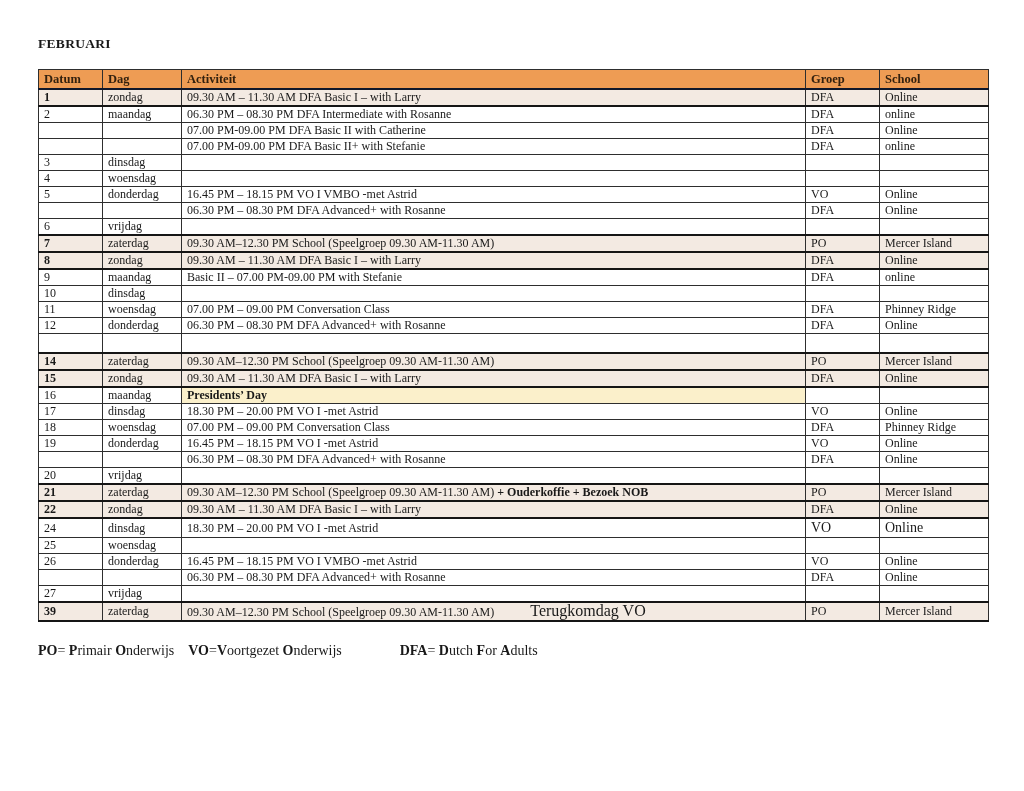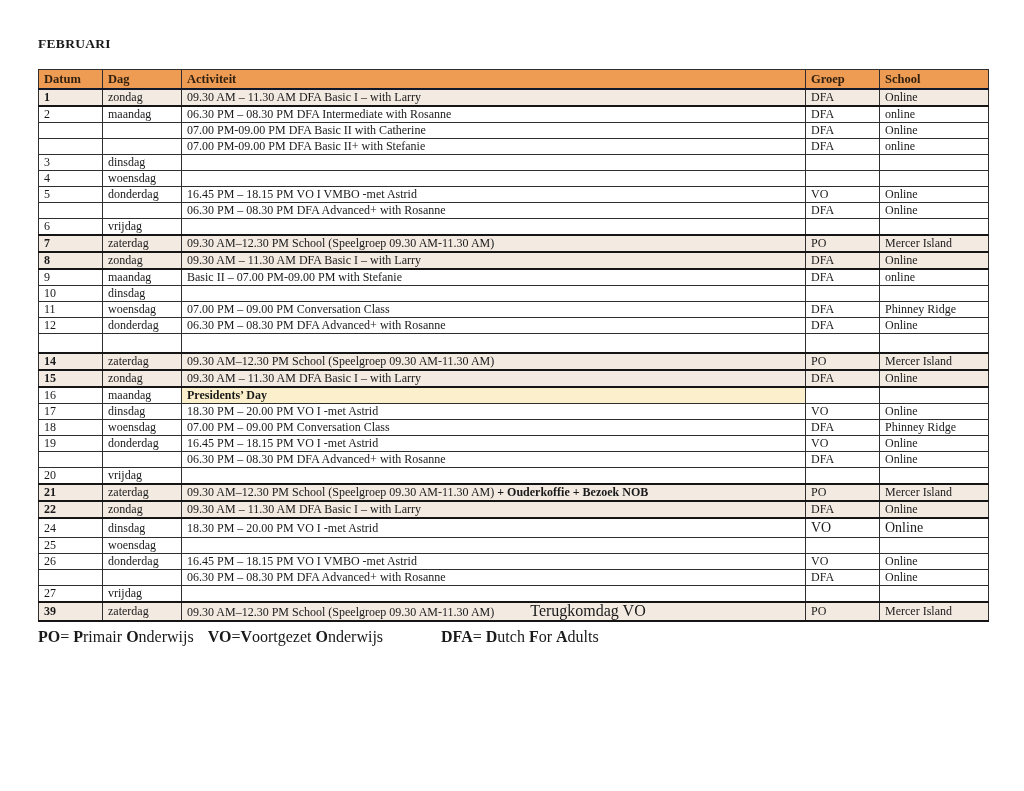--- a/index.html
+++ b/index.html
@@ -19,21 +19,21 @@
   th{background:var(--header-bg);color:var(--header-text);font-weight:bold;height:18px;line-height:18px;
      font-size:12.5px;border-bottom:2px solid #0f172a;}
   tr.weekend td{background:var(--weekend-bg);border-top:2px solid #151515;border-bottom:2px solid #151515;}
   tr.weekend td.cell-datum{font-weight:bold;}
   td.holiday{background:var(--holiday-bg);font-weight:bold;}
   tr.spacer td{height:19px;}
   tr.large td{height:18px;line-height:18px;}
   tr.large td.cell-groep, tr.large td.cell-locatie{font-size:14px;}
   .act-bold{font-weight:bold;margin-top:28px;}
   .act-note{font-size:16px;margin-left:36px;}
-  .legend{margin-top:6px;font-size:16px;}
+  .legend{margin-top:21px;font-size:14px;}
   .legend .grp1{margin-right:14px;} .legend .grp2{margin-right:58px;}
   .legend b{font-weight:bold;}
 </style>
 </head>
 <body>
 
 <div class="page">
   <p class="doc-title">FEBRUARI</p>
 
   <table class="schedule">

